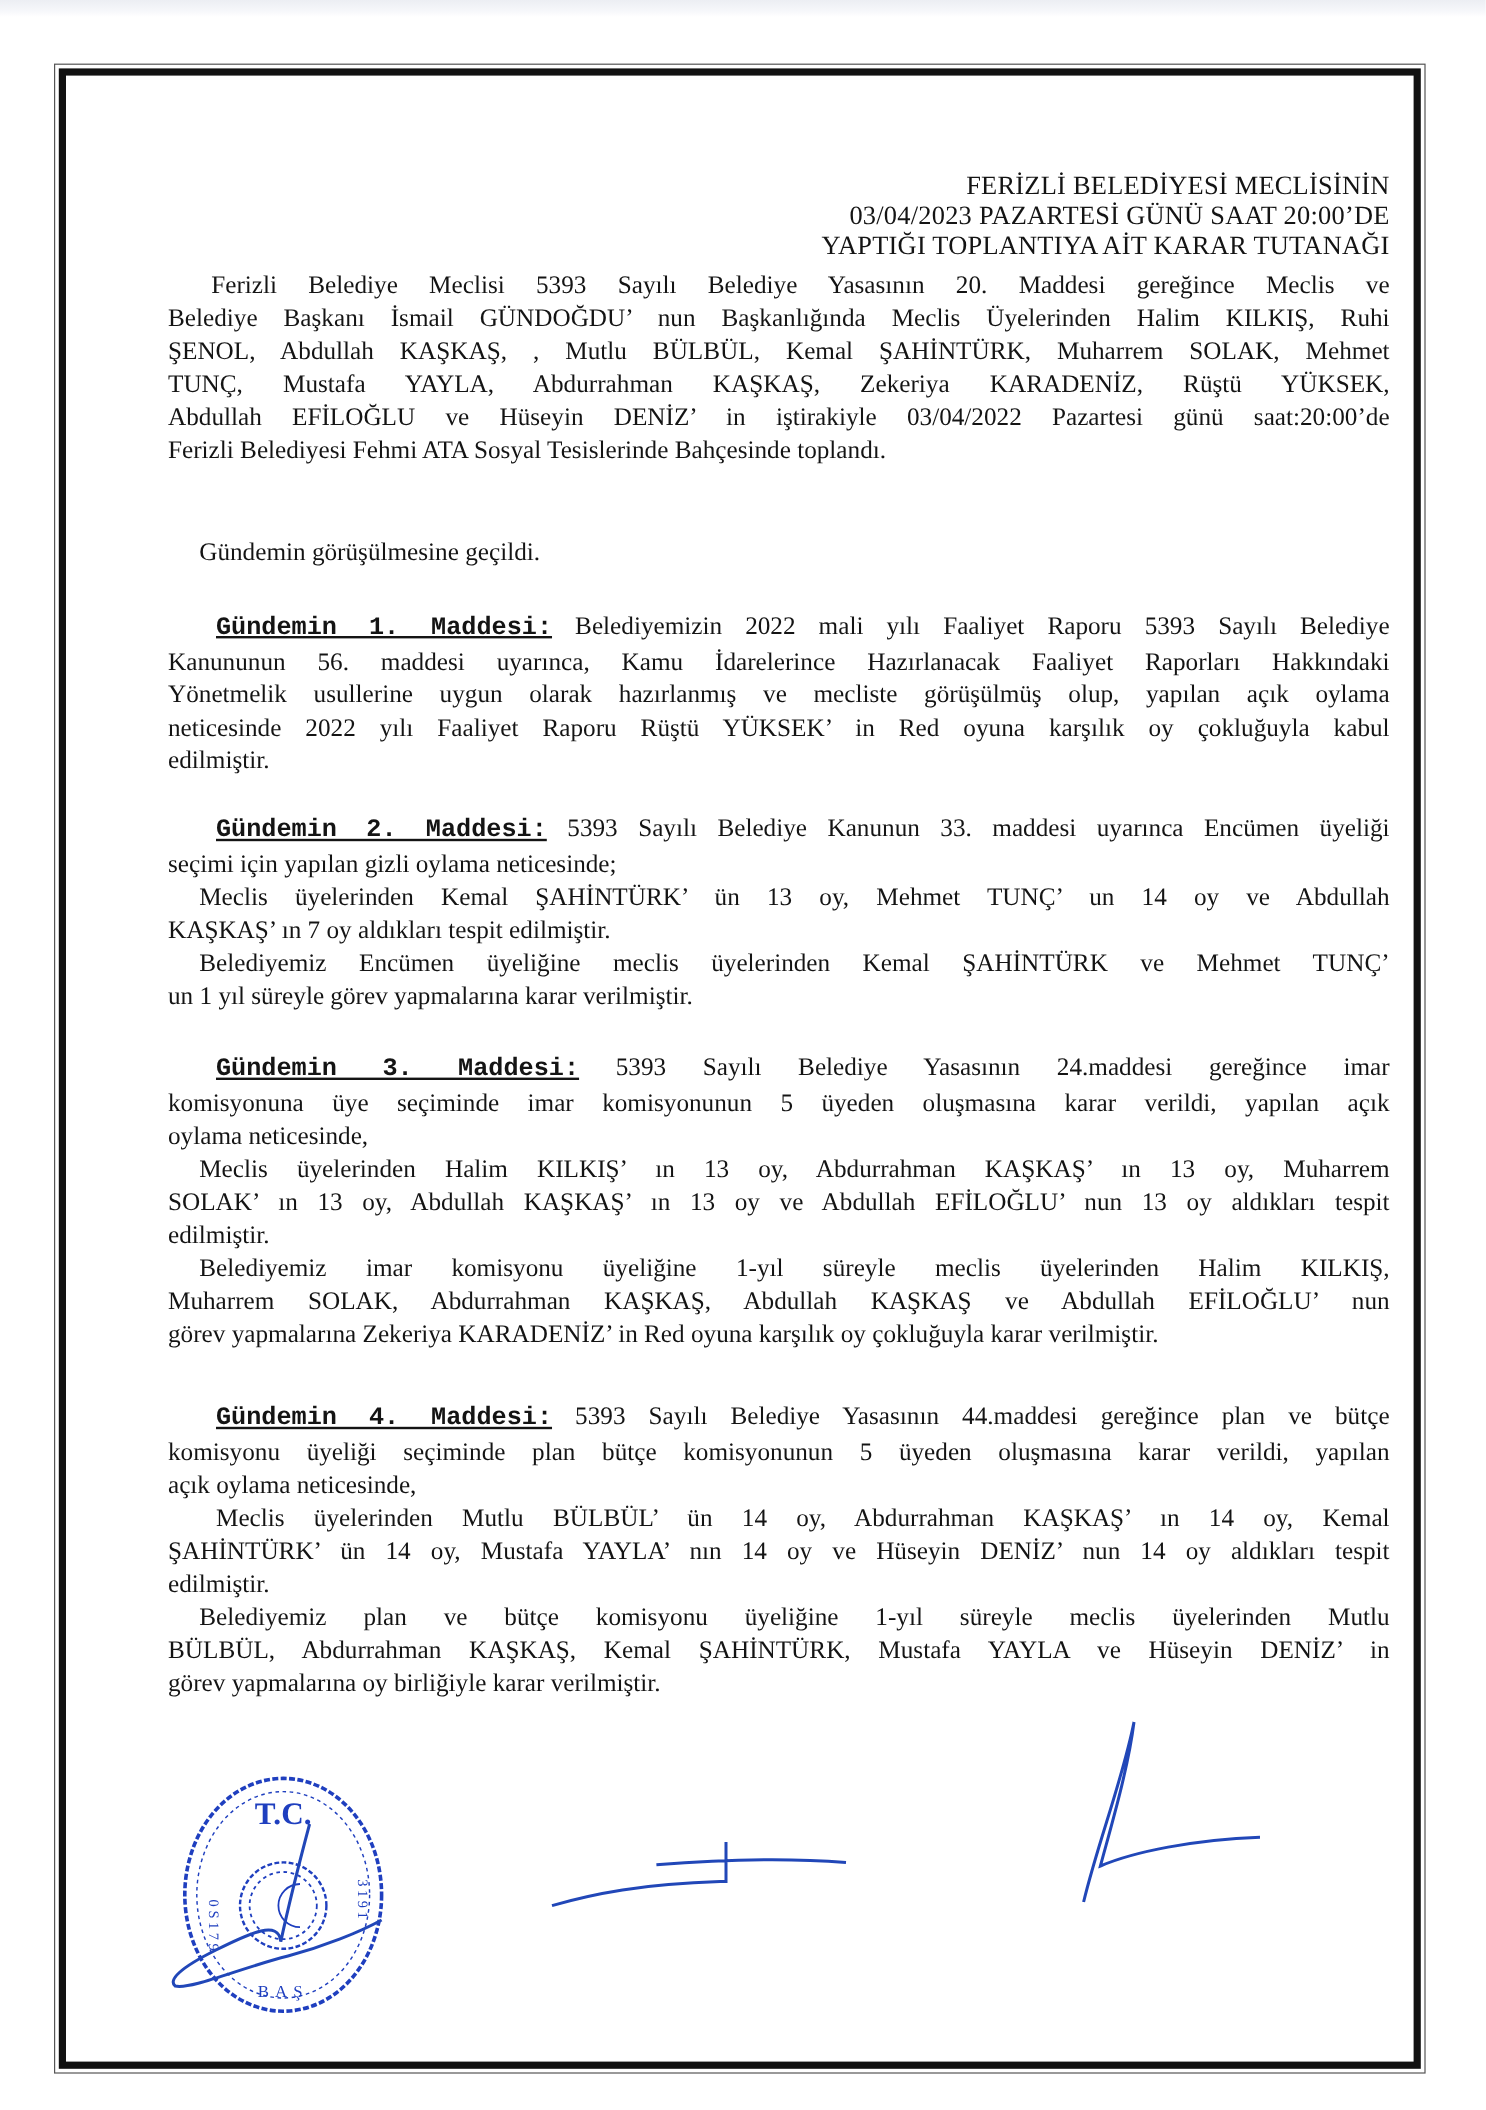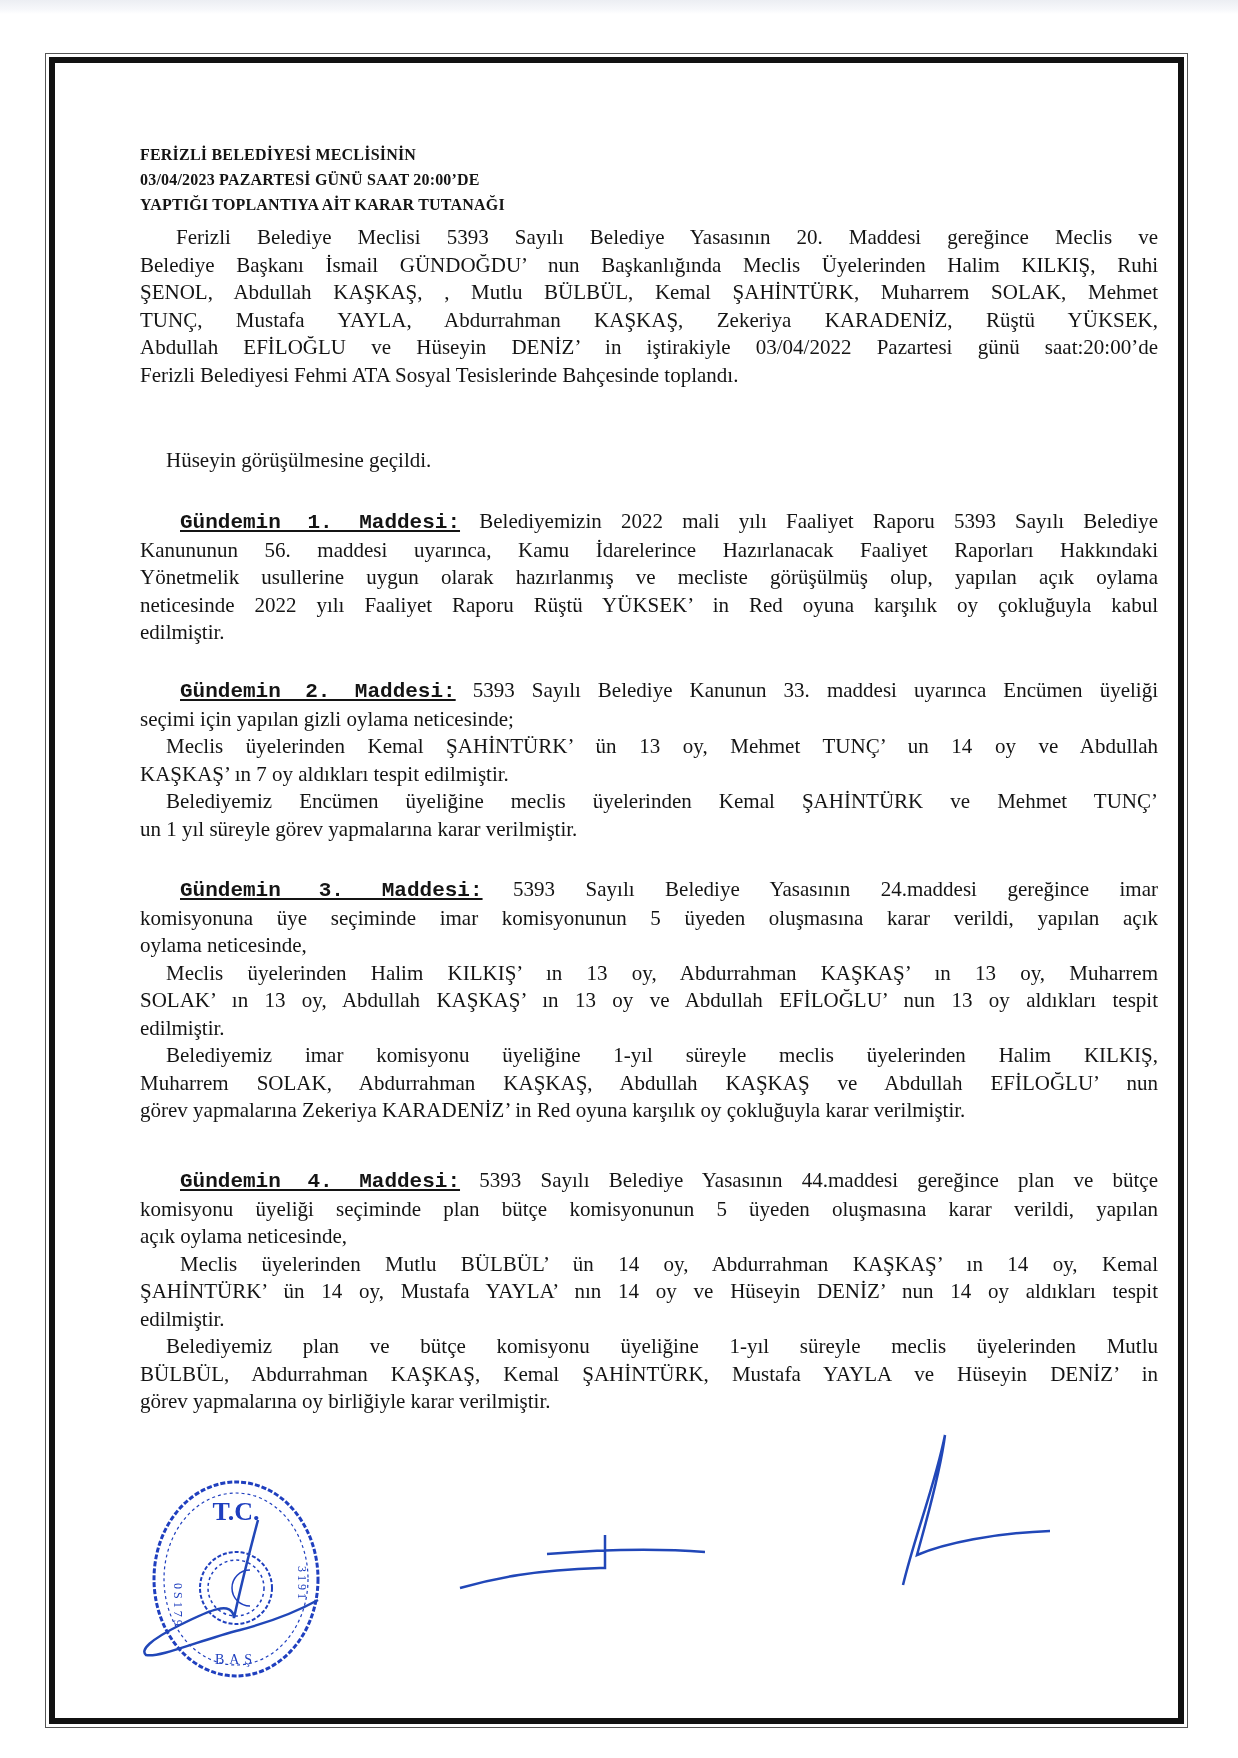--- a/index.html
+++ b/index.html
@@ -6,22 +6,22 @@
   body {
     width: 1238px; height: 1758px; background: #ffffff; position: relative; overflow: hidden;
     font-family: "Liberation Serif", "DejaVu Serif", serif; color: #141414;
   }
   .scan-top { position: absolute; left: 0; top: 0; width: 1238px; height: 14px;
     background: linear-gradient(#eceef3, #f7f8fb 70%, #ffffff); }
   .frame-outer { position: absolute; left: 45px; top: 53px; width: 1143px; height: 1675px;
     border: 1.5px solid #555; box-sizing: border-box; }
   .frame-inner { position: absolute; left: 49px; top: 57px; width: 1135px; height: 1667px;
     border: 6px solid #111; box-sizing: border-box; }
-  .title { position: absolute; left: 140px; top: 142px; width: 1018px; text-align: left;
-    font-weight: bold; font-size: 16px; line-height: 25px; letter-spacing: 0.2px; }
+  .title { position: absolute; left: 140px; top: 142px; width: 1018px; text-align: right;
+    font-weight: normal; font-size: 22px; line-height: 25px; letter-spacing: 0.2px; }
   .title div { white-space: nowrap; }
   .p { position: absolute; left: 140px; width: 1018px; font-size: 21px; line-height: 27.5px;
     text-align: justify; text-align-last: left; }
   .p .line { display: block; white-space: nowrap; text-align: justify; text-align-last: justify; }
   .p .line.last { text-align-last: left; }
   .ind { padding-left: 36px; }
   .ind2 { padding-left: 26px; }
   .ind3 { padding-left: 40px; }
   .h { font-weight: bold; text-decoration: underline; font-family: Liberation Mono, monospace; }
   .stamp { position: absolute; left: 150px; top: 1478px; width: 172px; height: 202px; }
@@ -43,21 +43,21 @@
 <div class="p" style="top:224px;">
   <span class="line ind">Ferizli Belediye Meclisi 5393 Sayılı Belediye Yasasının 20. Maddesi gereğince Meclis ve</span>
   <span class="line">Belediye Başkanı İsmail GÜNDOĞDU’ nun Başkanlığında Meclis Üyelerinden Halim KILKIŞ, Ruhi</span>
   <span class="line">ŞENOL, Abdullah KAŞKAŞ, , Mutlu BÜLBÜL, Kemal ŞAHİNTÜRK, Muharrem SOLAK, Mehmet</span>
   <span class="line">TUNÇ, Mustafa YAYLA, Abdurrahman KAŞKAŞ, Zekeriya KARADENİZ, Rüştü YÜKSEK,</span>
   <span class="line">Abdullah EFİLOĞLU ve Hüseyin DENİZ’ in iştirakiyle 03/04/2022 Pazartesi günü saat:20:00’de</span>
   <span class="line last">Ferizli Belediyesi Fehmi ATA Sosyal Tesislerinde Bahçesinde toplandı.</span>
 </div>
 
 <div class="p" style="top:447px;">
-  <span class="line last ind2">Hüseyin görüşülmesine geçildi.</span>
+  <span class="line last ind2">Gündemin görüşülmesine geçildi.</span>
 </div>
 
 <div class="p" style="top:508px;">
   <span class="line ind3"><span class="h">Gündemin 1. Maddesi:</span><span> Belediyemizin 2022 mali yılı Faaliyet Raporu 5393 Sayılı Belediye</span></span>
   <span class="line">Kanununun 56. maddesi uyarınca, Kamu İdarelerince Hazırlanacak Faaliyet Raporları Hakkındaki</span>
   <span class="line">Yönetmelik usullerine uygun olarak hazırlanmış ve mecliste görüşülmüş olup,  yapılan açık oylama</span>
   <span class="line">neticesinde 2022 yılı Faaliyet Raporu Rüştü YÜKSEK’ in Red oyuna karşılık oy çokluğuyla kabul</span>
   <span class="line last">edilmiştir.</span>
 </div>
 

